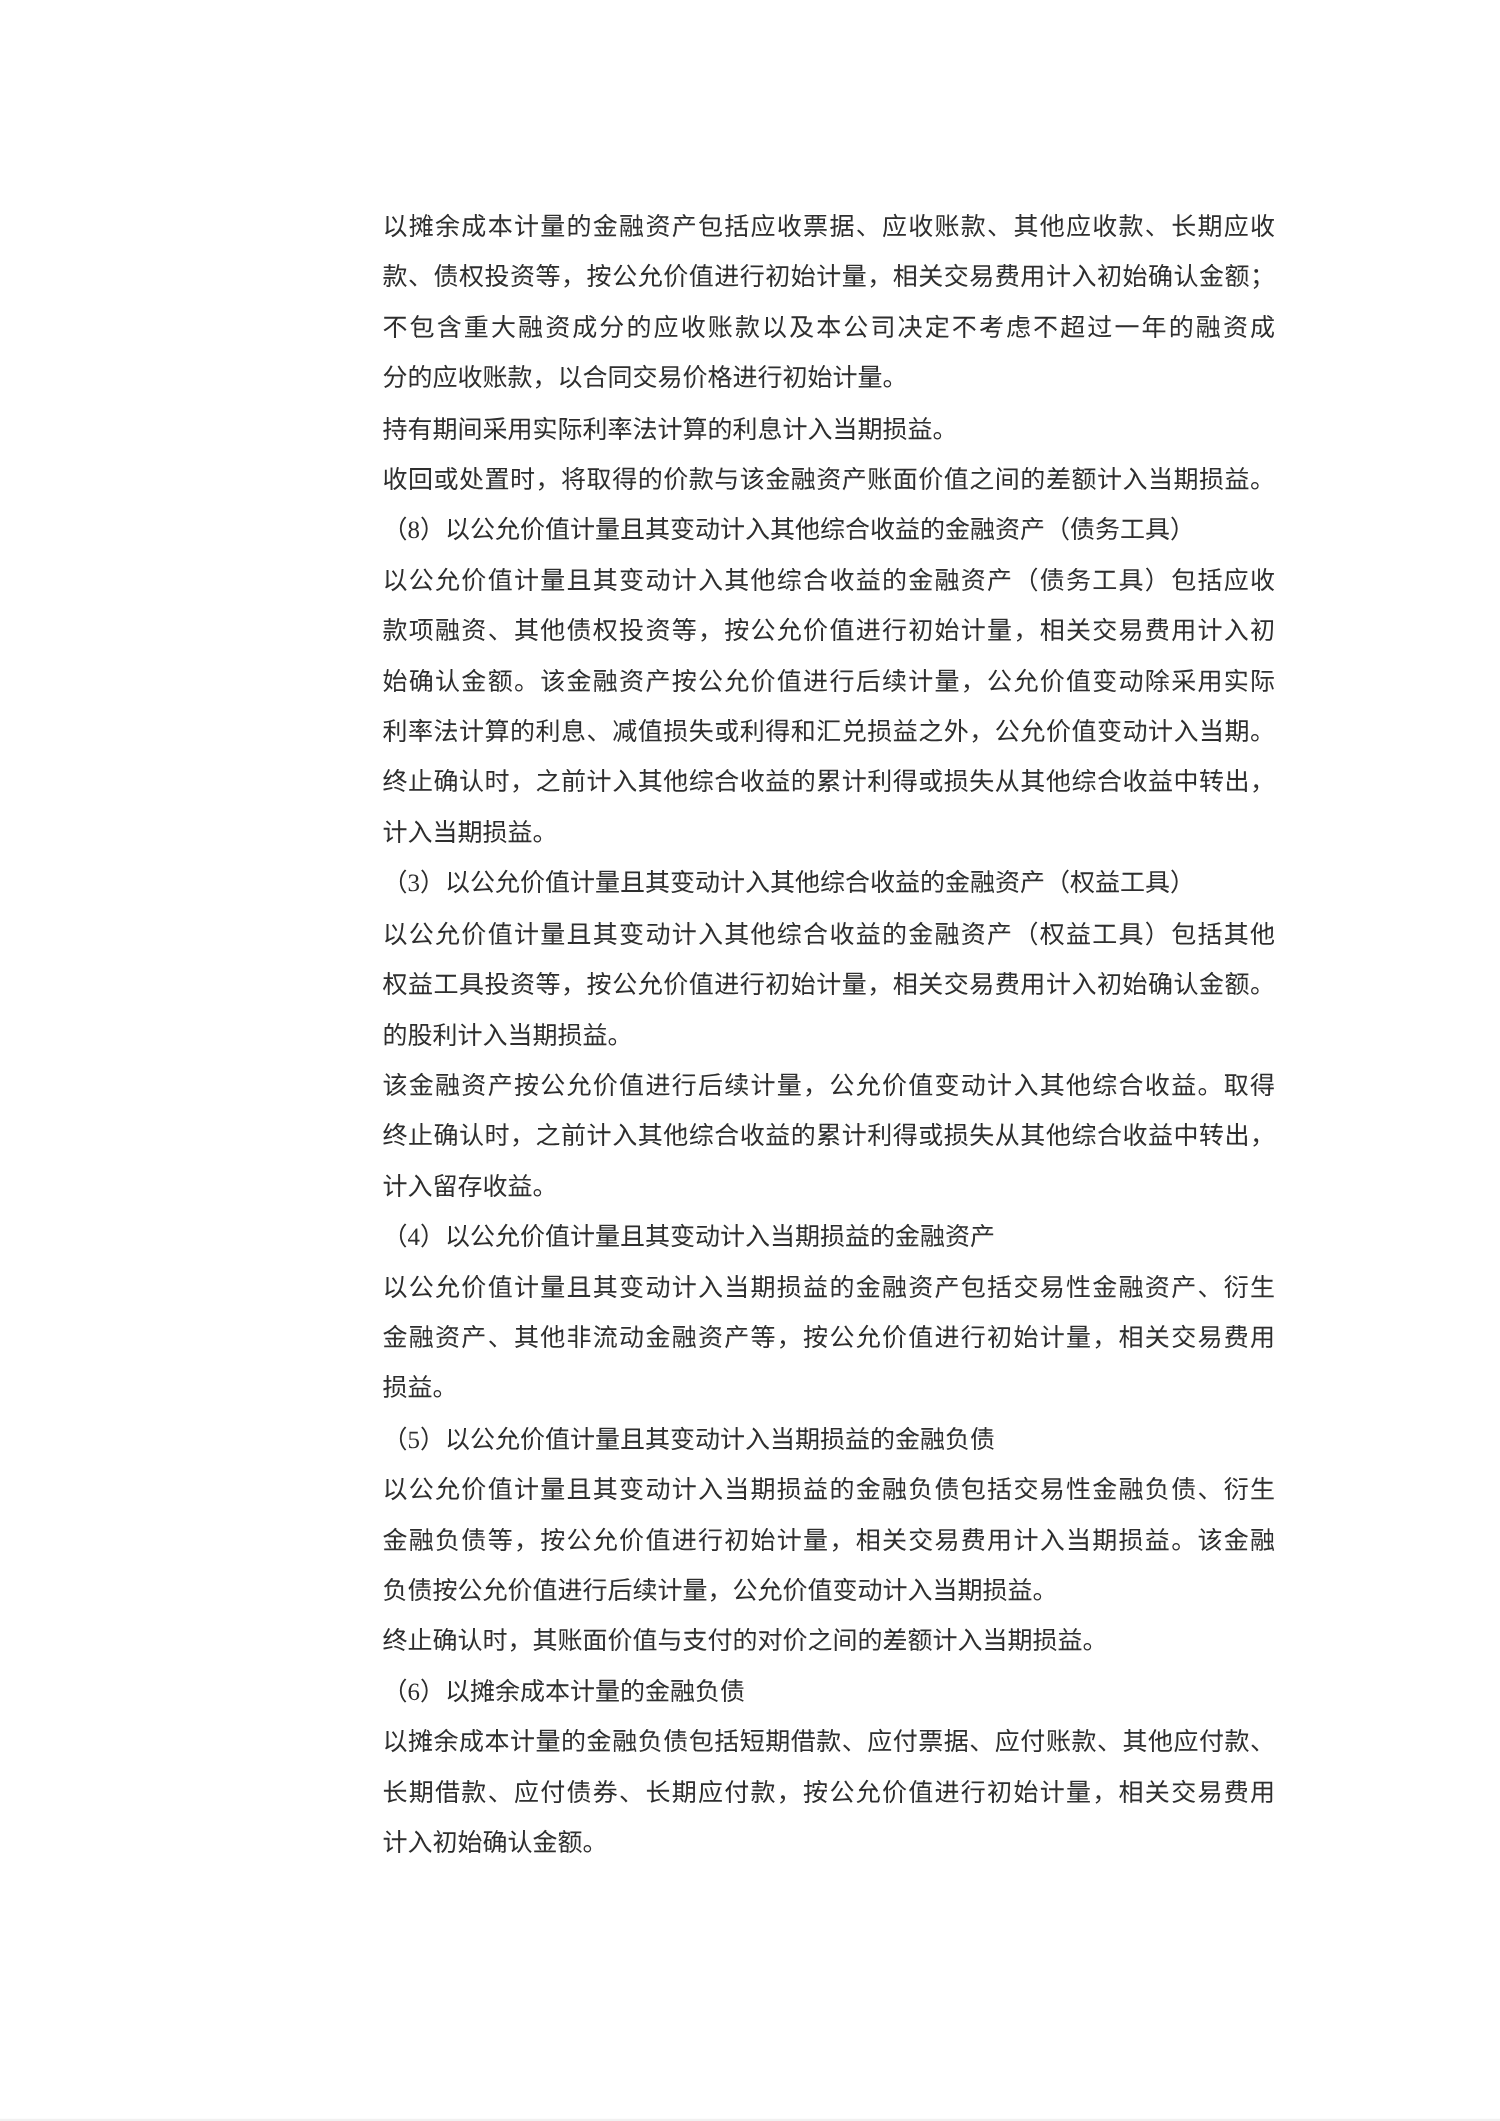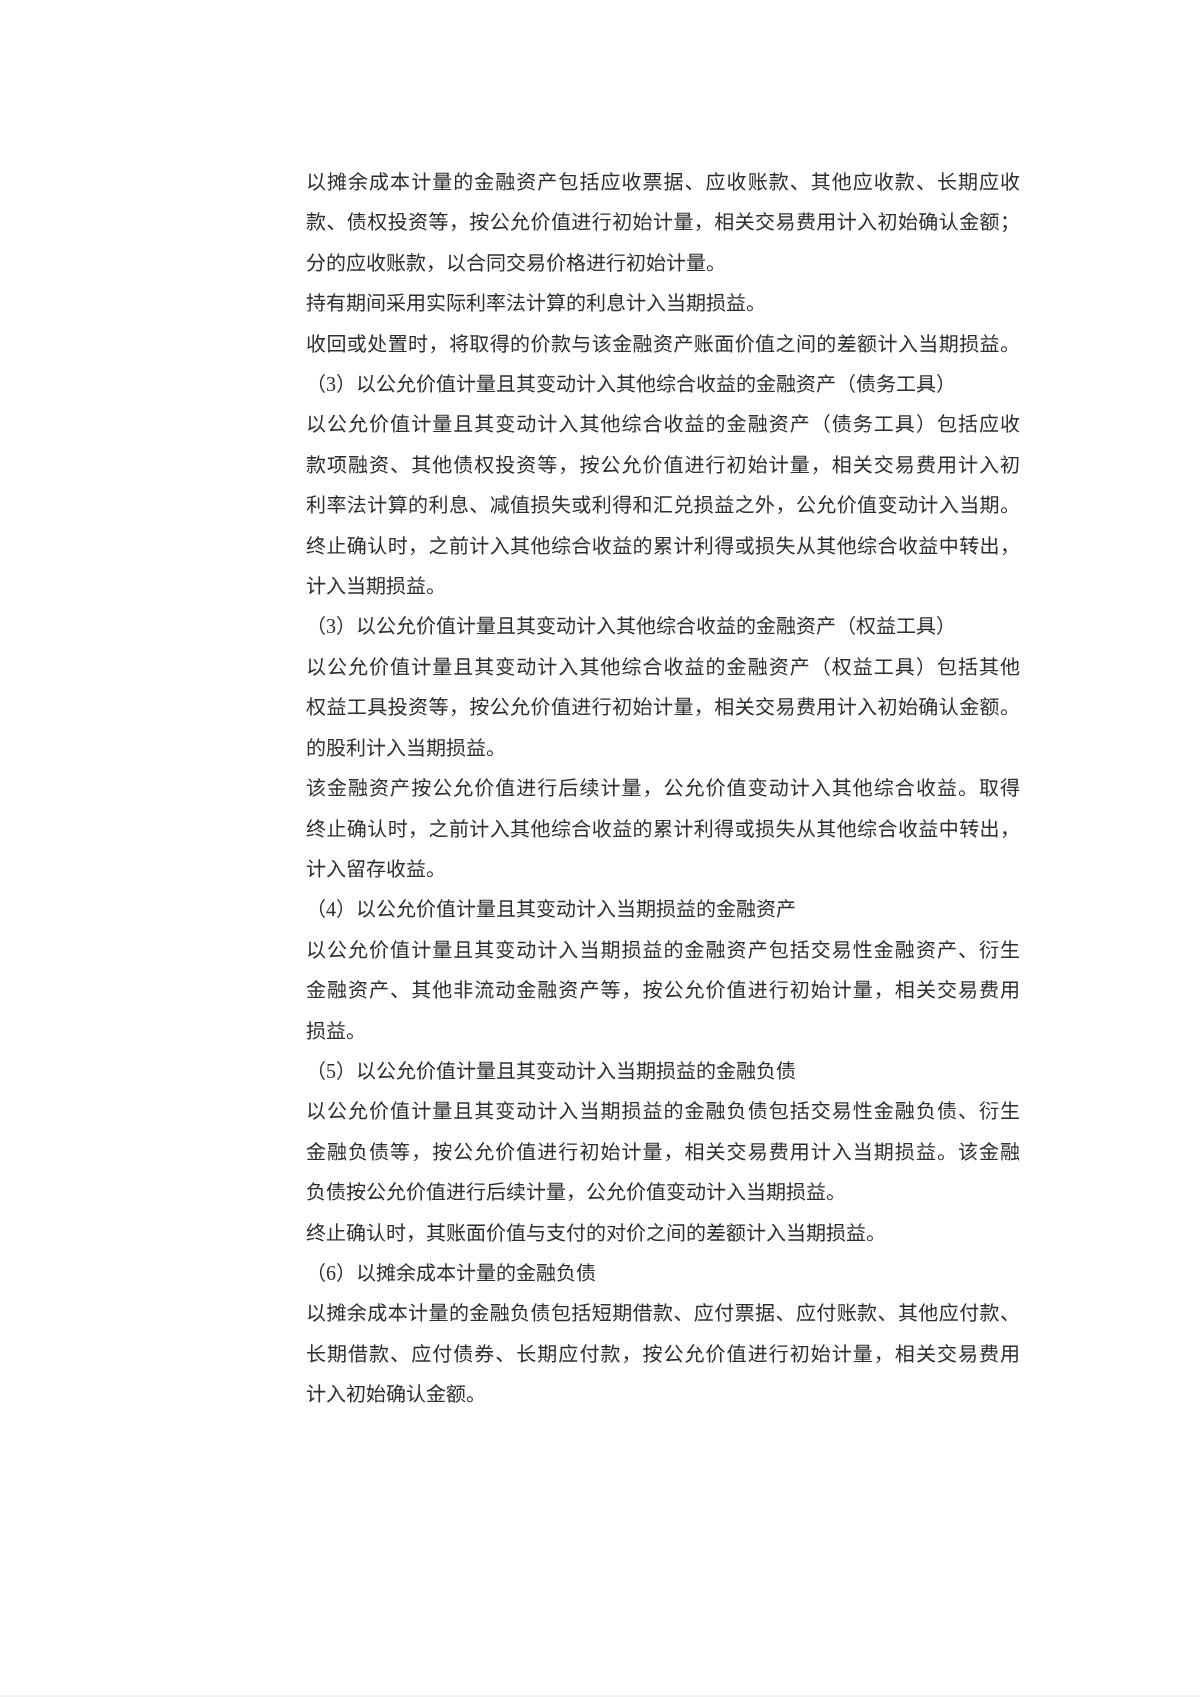--- a/index.html
+++ b/index.html
@@ -49,26 +49,28 @@
     background: #f1f1f1;
   }
 </style>
 </head>
 <body>
 
 <div class="page">
   <div class="text-block" style="color: rgb(46, 46, 46);">
       <div class="line full">以摊余成本计量的金融资产包括应收票据、应收账款、其他应收款、长期应收</div>
       <div class="line full">款、债权投资等，按公允价值进行初始计量，相关交易费用计入初始确认金额；</div>
+      <div class="line full">不包含重大融资成分的应收账款以及本公司决定不考虑不超过一年的融资成</div>
       <div class="line short">分的应收账款，以合同交易价格进行初始计量。</div>
       <div class="line short">持有期间采用实际利率法计算的利息计入当期损益。</div>
       <div class="line full">收回或处置时，将取得的价款与该金融资产账面价值之间的差额计入当期损益。</div>
-      <div class="line heading">（3）以公允价值计量且其变动计入其他综合收益的金融资产（债务工具）</div>
+      <div class="line heading">（8）以公允价值计量且其变动计入其他综合收益的金融资产（债务工具）</div>
       <div class="line full">以公允价值计量且其变动计入其他综合收益的金融资产（债务工具）包括应收</div>
       <div class="line full">款项融资、其他债权投资等，按公允价值进行初始计量，相关交易费用计入初</div>
+      <div class="line full">始确认金额。该金融资产按公允价值进行后续计量，公允价值变动除采用实际</div>
       <div class="line full">利率法计算的利息、减值损失或利得和汇兑损益之外，公允价值变动计入当期。</div>
       <div class="line full">终止确认时，之前计入其他综合收益的累计利得或损失从其他综合收益中转出，</div>
       <div class="line short">计入当期损益。</div>
       <div class="line heading">（3）以公允价值计量且其变动计入其他综合收益的金融资产（权益工具）</div>
       <div class="line full">以公允价值计量且其变动计入其他综合收益的金融资产（权益工具）包括其他</div>
       <div class="line full">权益工具投资等，按公允价值进行初始计量，相关交易费用计入初始确认金额。</div>
       <div class="line short">的股利计入当期损益。</div>
       <div class="line full">该金融资产按公允价值进行后续计量，公允价值变动计入其他综合收益。取得</div>
       <div class="line full">终止确认时，之前计入其他综合收益的累计利得或损失从其他综合收益中转出，</div>
       <div class="line short">计入留存收益。</div>

